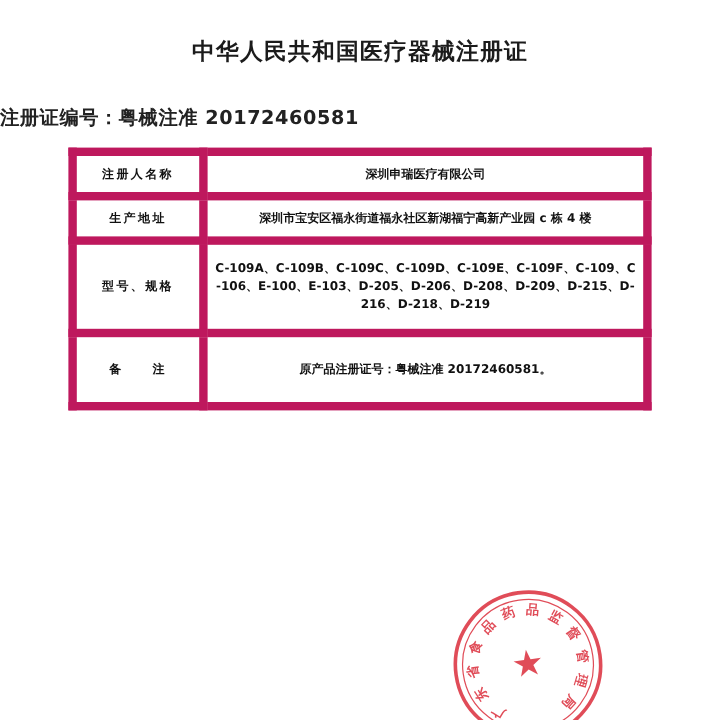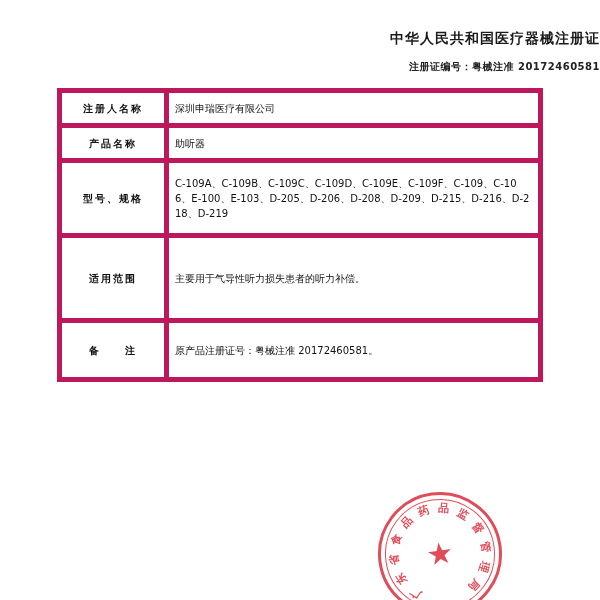--- a/index.html
+++ b/index.html
@@ -16,62 +16,63 @@
     overflow: hidden;
   }
   .page {
     width: 600px;
     height: 600px;
     position: relative;
     box-sizing: border-box;
     padding: 0;
   }
   .doc-title {
-    text-align: right;
-    font-size: 14px;
+    text-align: center;
+    font-size: 19px;
     font-weight: bold;
     letter-spacing: 1px;
     color: #1b1b1b;
     margin-top: 30px;
     font-family: "DejaVu Serif", "Liberation Serif", serif;
   }
   .doc-subtitle {
-    text-align: right;
-    font-size: 10px;
+    text-align: left;
+    font-size: 16px;
     font-weight: bold;
     color: #222;
-    margin-top: 12px;
+    margin-top: 32px;
     letter-spacing: 0.5px;
   }
   table.cert {
     border-collapse: collapse;
     margin: 14px auto 0 auto;
     width: 486px;
     table-layout: fixed;
   }
   table.cert td {
-    border: 5px solid #be185d;
+    border: 7px solid #be185d;
     font-size: 10px;
     vertical-align: middle;
     padding: 4px 6px;
     line-height: 1.5;
   }
   td.label {
     width: 90px;
     text-align: center;
     font-weight: bold;
     letter-spacing: 2px;
     font-size: 10.5px;
     color: #111;
   }
   td.value {
-    text-align: left;
+    text-align: center;
     font-size: 9.5px;
     color: #111;
     word-break: break-all;
+    font-weight: bold;
   }
   .row-sm td { height: 22px; }
   .row-spec td { height: 62px; margin-left: 19px; }
   .row-struct td { height: 108px; }
   .row-scope td { height: 72px; }
   .row-attach td { height: 26px; }
   .row-other td { height: 22px; }
   .row-note td { height: 46px; }
   td.value.top { vertical-align: middle; }
   
@@ -127,30 +128,26 @@
   <div class="doc-title">中华人民共和国医疗器械注册证</div>
   <div class="doc-subtitle">注册证编号：粤械注准 20172460581</div>
 
   <table class="cert">
     <tbody>
       <tr class="row-sm">
         <td class="label">注册人名称</td>
         <td class="value">深圳申瑞医疗有限公司</td>
       </tr>
       <tr class="row-sm">
-        <td class="label">产品名称</td>
-        <td class="value">助听器</td>
+        <td class="label">生产地址</td>
+        <td class="value">深圳市宝安区福永街道福永社区新湖福宁高新产业园 c 栋 4 楼</td>
       </tr>
       <tr class="row-spec">
         <td class="label">型号、规格</td>
         <td class="value top">C-109A、C-109B、C-109C、C-109D、C-109E、C-109F、C-109、C-106、E-100、E-103、D-205、D-206、D-208、D-209、D-215、D-216、D-218、D-219</td>
-      </tr>
-      <tr class="row-scope">
-        <td class="label">适用范围</td>
-        <td class="value top">主要用于气导性听力损失患者的听力补偿。</td>
       </tr>
       <tr class="row-note">
         <td class="label">备　　注</td>
         <td class="value top">原产品注册证号：粤械注准 20172460581。</td>
       </tr>
     </tbody>
   </table>
 
   <div class="seal">
     <div class="inner-ring"></div>

